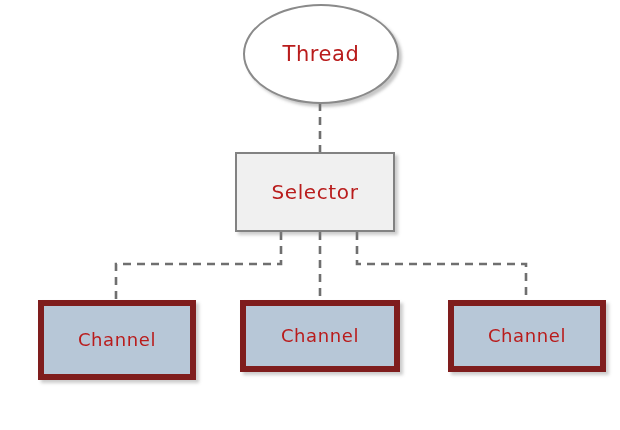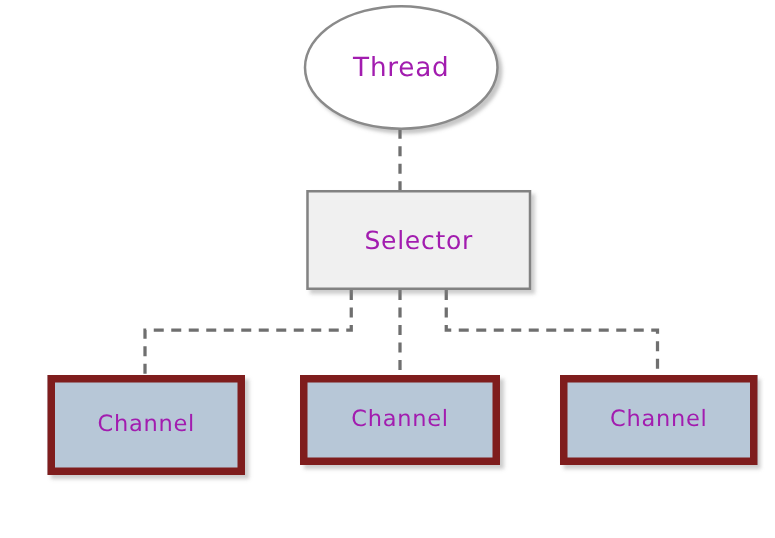--- a/index.html
+++ b/index.html
@@ -21,21 +21,21 @@
     top: 0;
     width: 620px;
     height: 430px;
   }
   .node {
     position: absolute;
     box-sizing: border-box;
     display: flex;
     align-items: center;
     justify-content: center;
-    color: #a21caf;
+    color: #b91c1c;
     letter-spacing: 0.6px;
   }
   .node-label {
     display: block;
     line-height: 1;
     white-space: nowrap;
   }
   
   .ellipse-node {
     left: 243px;
@@ -43,23 +43,23 @@
     width: 156px;
     height: 100px;
     background: #ffffff;
     border: 2px solid #8a8a8a;
     border-radius: 50%;
     box-shadow: 3px 3px 3px rgba(120,120,120,0.42);
     font-size: 21px;
   }
   
   .selector-node {
-    left: 245px;
+    left: 235px;
     top: 152px;
-    width: 180px;
+    width: 160px;
     height: 80px;
     background: #f0f0f0;
     border: 2px solid #828282;
     box-shadow: 3px 3px 3px rgba(130,130,130,0.40);
     font-size: 20px;
   }
   
   .channel-node {
     background: #b7c7d7;
     border: 6px solid #7f1d1d;

